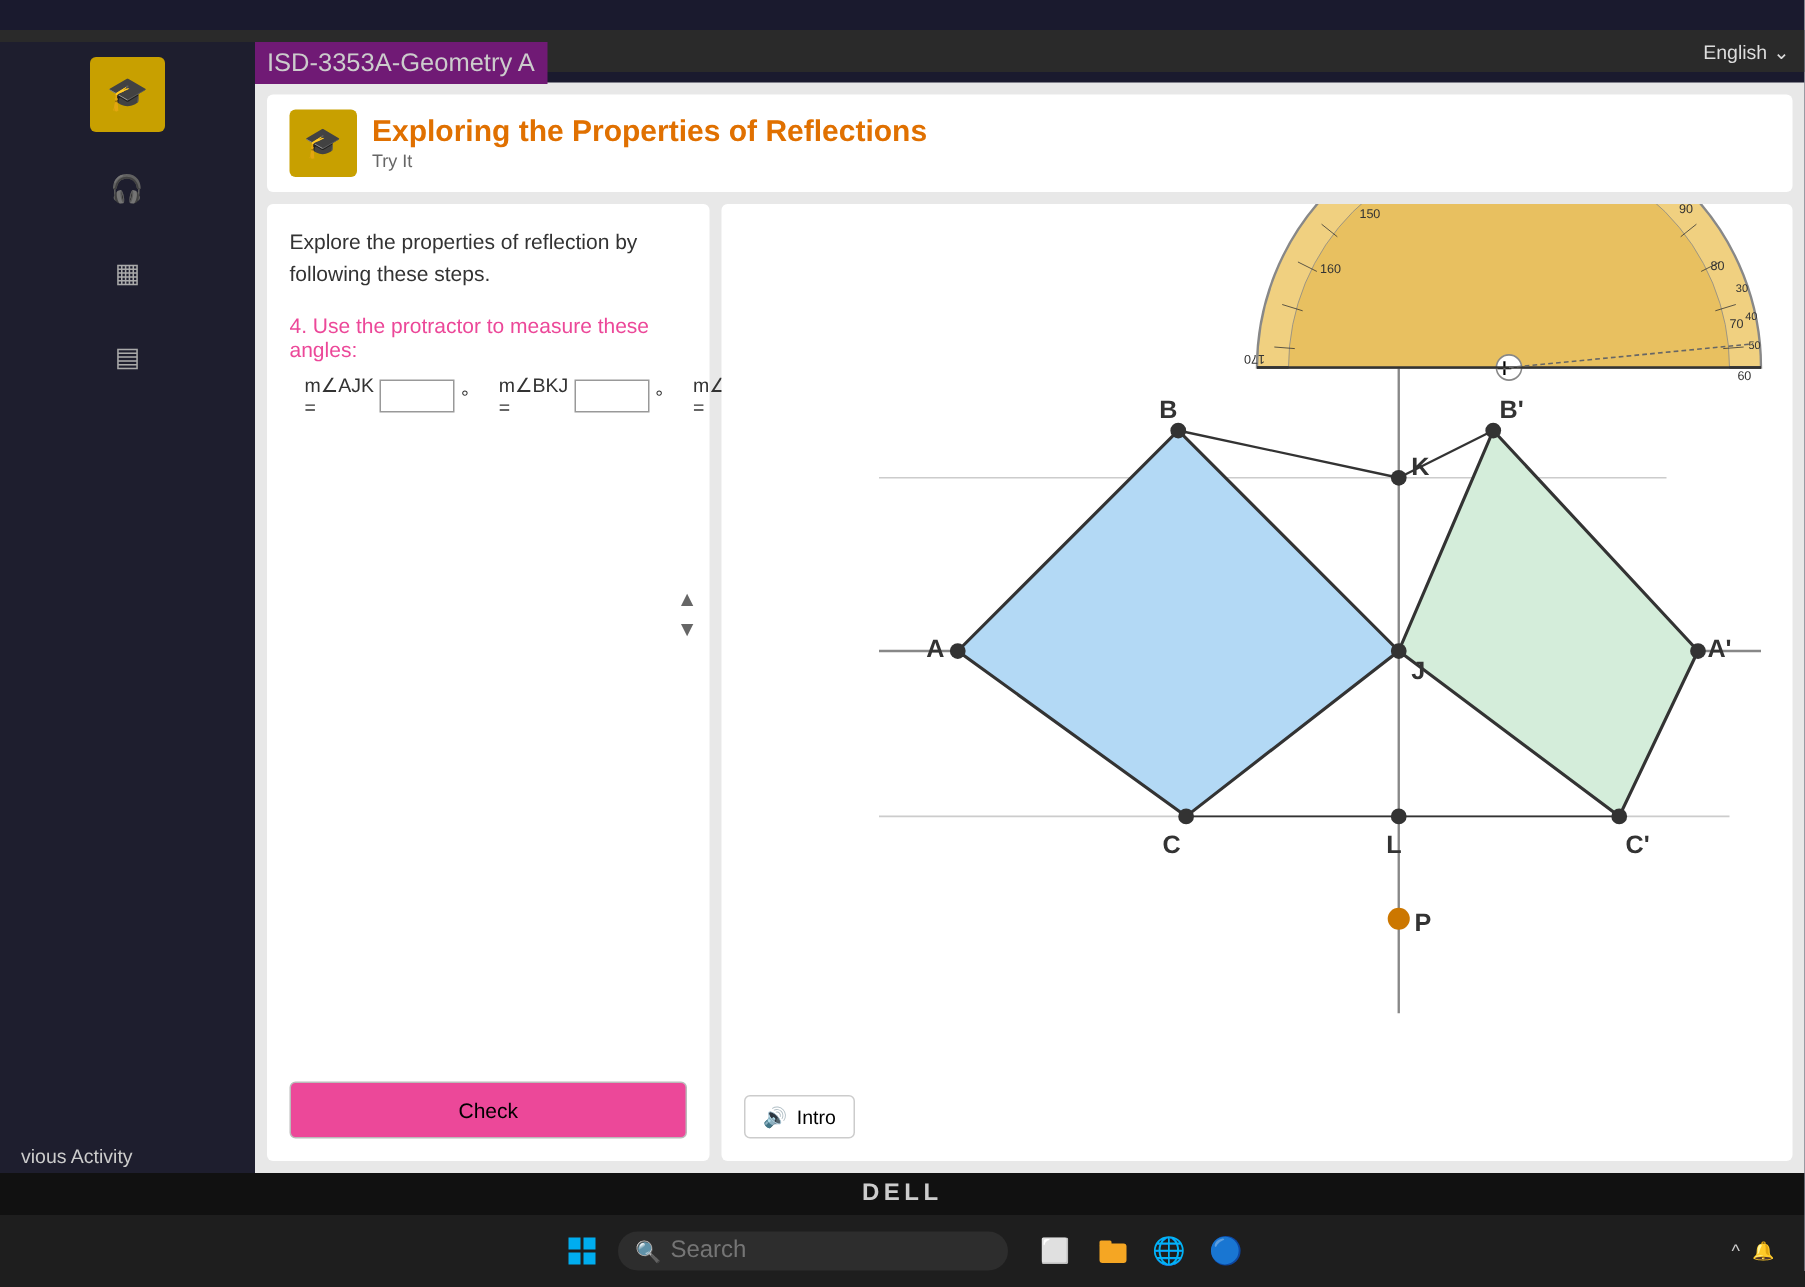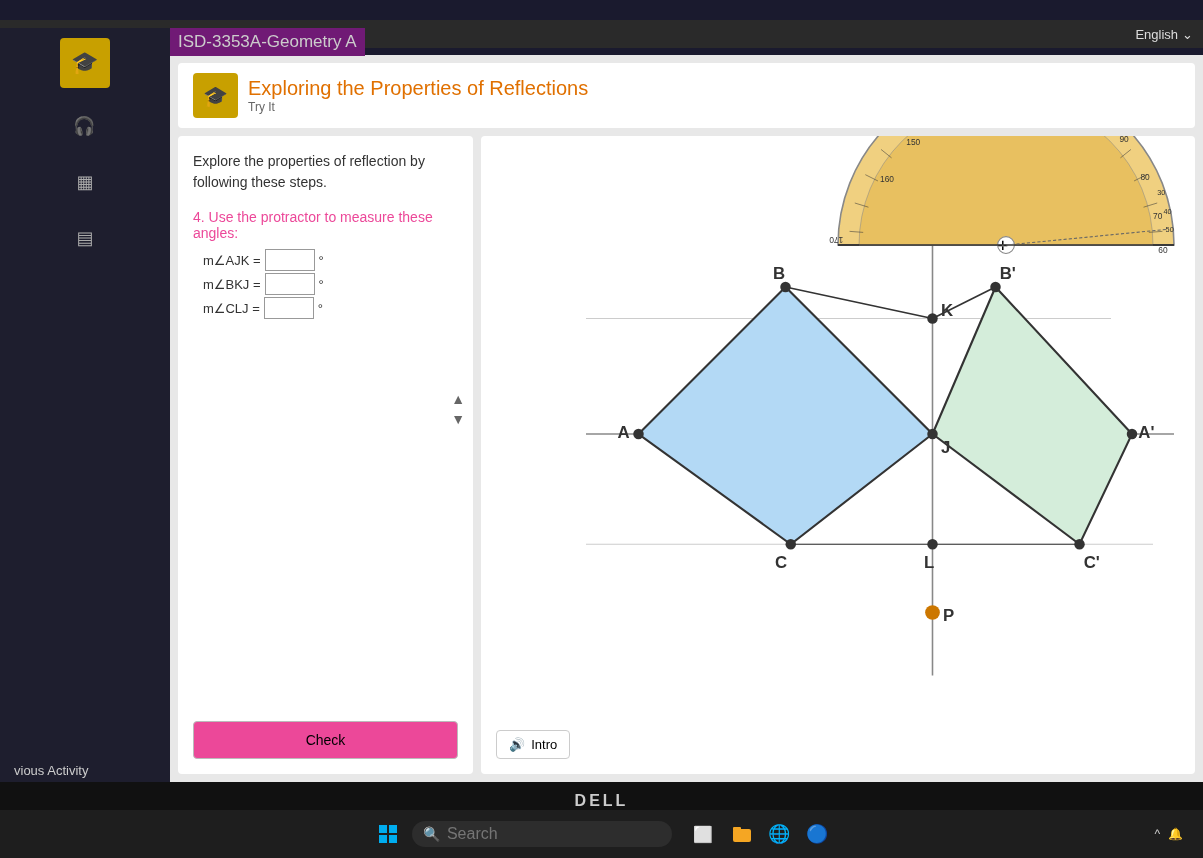--- a/index.html
+++ b/index.html
@@ -97,21 +97,21 @@
 
     
     .dell-bar {
       position: absolute;
       bottom: 48px;
       left: 0;
       width: 100%;
       height: 28px;
       background: #111;
       display: flex;
-      align-items: flex-end;
+      align-items: center;
       justify-content: center;
       color: #ccc;
       font-size: 16px;
       font-weight: bold;
       letter-spacing: 3px;
     }
 
     
     .top-bar {
       position: absolute;
@@ -178,22 +178,22 @@
       gap: 6px;
       font-size: 13px;
       color: #333;
     }
     .checkbox-item input[type="checkbox"] {
       margin-top: 2px;
       flex-shrink: 0;
     }
     .angle-inputs {
       display: flex;
-      flex-direction: column;
-      gap: 2px;
+      flex-direction: row;
+      gap: 20px;
       margin-left: 10px;
     }
     .angle-row {
       display: flex;
       align-items: center;
       gap: 4px;
       font-size: 13px;
       color: #333;
     }
     .angle-input {
@@ -264,21 +264,21 @@
   <div class="sidebar-icon">🎧</div>
   <div class="sidebar-icon">▦</div>
   <div class="sidebar-icon">▤</div>
 </div>
 
 <div style="position:absolute; top:55px; left:170px; width:calc(1203px - 170px); height:calc(858px - 55px - 76px); background:#e8e8e8; display:flex; flex-direction:column; padding:8px; gap:8px;">
 
   <div style="background:white; padding:10px 15px; border-radius:4px; display:flex; align-items:center; gap:10px;">
     <div style="width:45px; height:45px; background:#c8a000; border-radius:4px; display:flex; align-items:center; justify-content:center; color:white; font-size:20px;">🎓</div>
     <div>
-      <div style="color:#e07000; font-size:20px; font-weight:normal;">Exploring the Properties of Reflections</div>
+      <div style="color:#e07000; font-size:20px; font-weight:bold;">Exploring the Properties of Reflections</div>
       <div style="font-size:12px; color:#666;">Try It</div>
     </div>
   </div>
 
   <div style="display:flex; flex:1; gap:8px;">
 
     <div style="width:295px; background:white; border-radius:4px; padding:15px; display:flex; flex-direction:column; gap:8px; position:relative; flex-shrink:0;">
 
       <div style="font-size:14px; color:#333; line-height:1.5;">Explore the properties of reflection by following these steps.</div>
 

